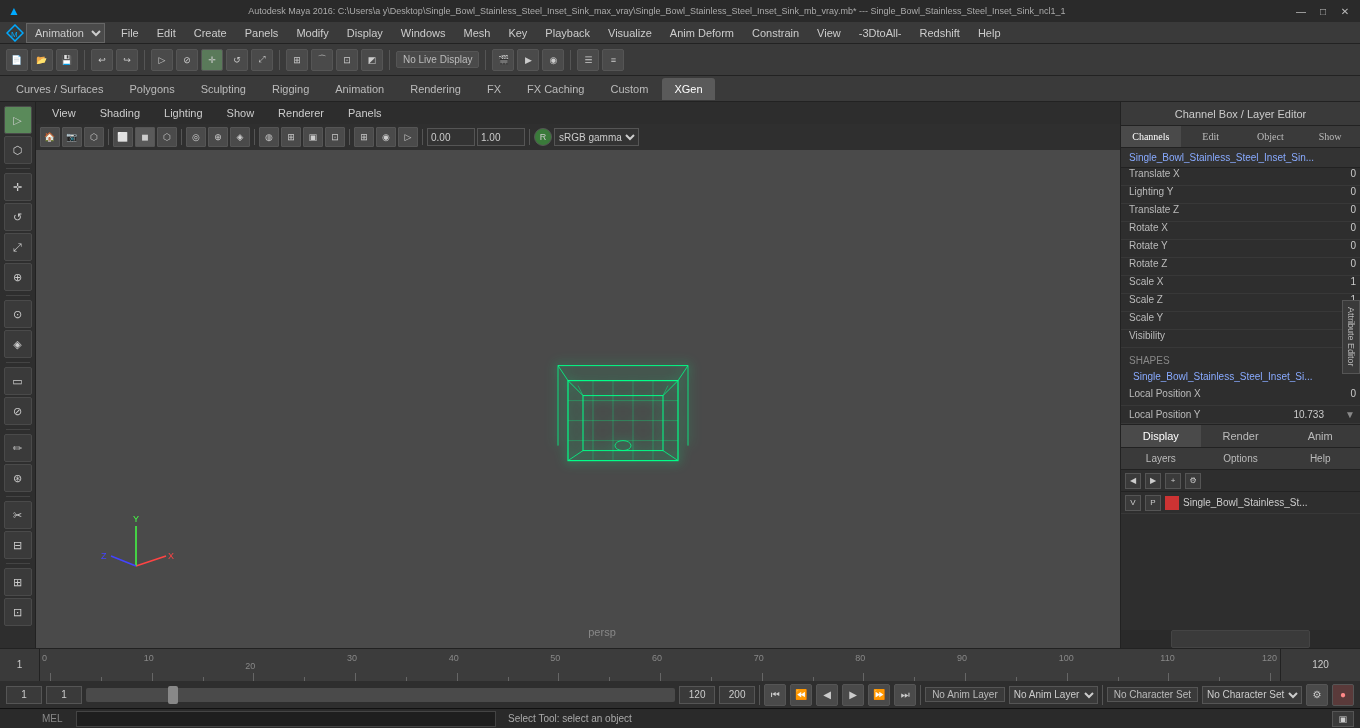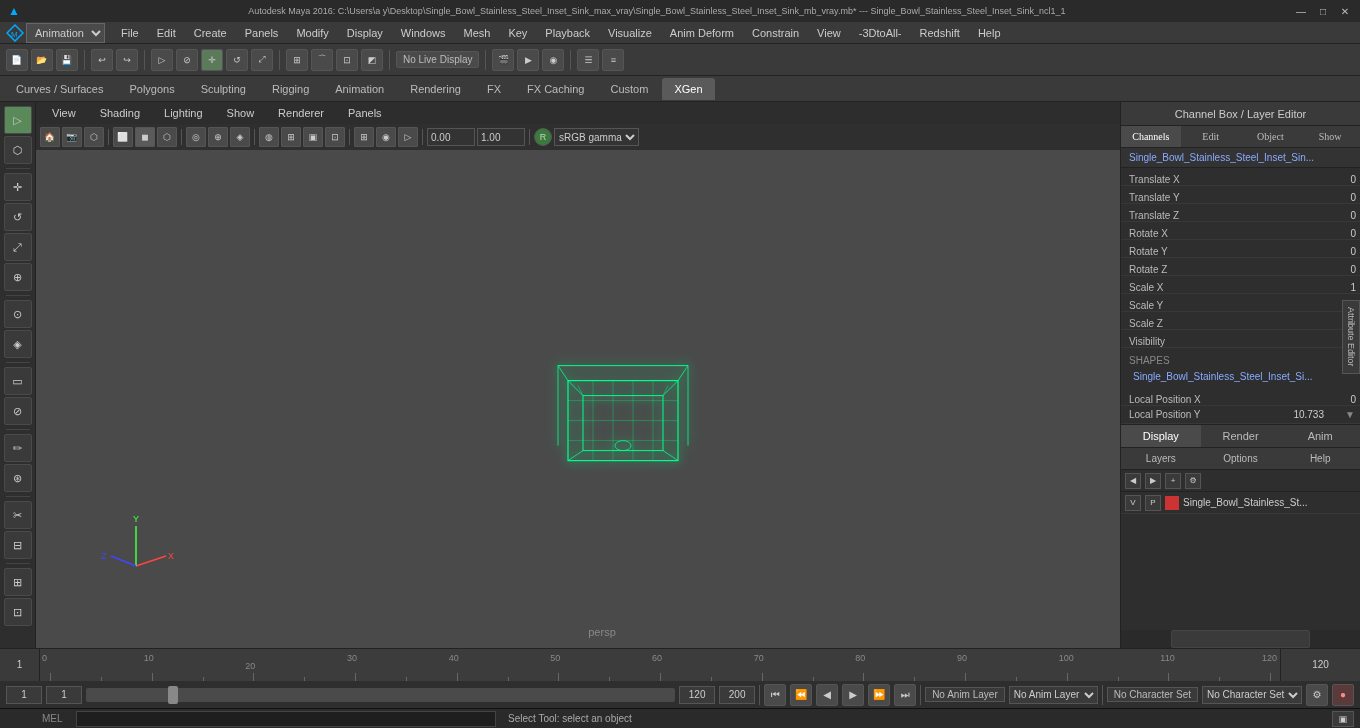--- a/index.html
+++ b/index.html
@@ -115,21 +115,21 @@
     }
     #channel-tabs { display: flex; height: 22px; background: #3a3a3a; border-bottom: 1px solid #222; }
     .ch-tab { flex: 1; display: flex; align-items: center; justify-content: center; cursor: pointer; color: #bbb; font-size: 10px; font-family: Liberation Serif, serif; }
     .ch-tab.active { background: #4a4a4a; color: #fff; }
 
     #object-name {
       padding: 4px 8px; color: #88aaff; font-size: 10px; background: #333; border-bottom: 1px solid #222;
     }
 
     .ch-row {
-      display: flex; align-items: flex-end; height: 18px; padding: 0 4px;
+      display: flex; align-items: flex-start; height: 18px; padding: 0 4px;
       border-bottom: 1px solid #383838;
     }
     .ch-label { flex: 1; color: #bbb; font-size: 10px; padding-left: 4px; }
     .ch-value { width: 50px; text-align: right; color: #ccc; font-size: 10px; }
 
     #shapes-section { padding: 4px 8px; background: #2e2e2e; }
     .section-title { color: #888; font-size: 10px; padding: 3px 0; text-transform: uppercase; }
     .shapes-item { color: #88aaff; font-size: 10px; padding: 2px 4px; }
 
     #display-tabs { display: flex; height: 24px; background: #3a3a3a; border-top: 1px solid #222; border-bottom: 1px solid #222; }
@@ -402,21 +402,21 @@
     </div>
 
     <div id="object-name">Single_Bowl_Stainless_Steel_Inset_Sin...</div>
 
     <div>
       <div class="ch-row">
         <span class="ch-label">Translate X</span>
         <span class="ch-value">0</span>
       </div>
       <div class="ch-row">
-        <span class="ch-label">Translate Y</span>
+        <span class="ch-label">Lighting Y</span>
         <span class="ch-value">0</span>
       </div>
       <div class="ch-row">
         <span class="ch-label">Translate Z</span>
         <span class="ch-value">0</span>
       </div>
       <div class="ch-row">
         <span class="ch-label">Rotate X</span>
         <span class="ch-value">0</span>
       </div>
@@ -426,25 +426,25 @@
       </div>
       <div class="ch-row">
         <span class="ch-label">Rotate Z</span>
         <span class="ch-value">0</span>
       </div>
       <div class="ch-row">
         <span class="ch-label">Scale X</span>
         <span class="ch-value">1</span>
       </div>
       <div class="ch-row">
+        <span class="ch-label">Scale Z</span>
+        <span class="ch-value">1</span>
+      </div>
+      <div class="ch-row">
         <span class="ch-label">Scale Y</span>
-        <span class="ch-value">1</span>
-      </div>
-      <div class="ch-row">
-        <span class="ch-label">Scale Z</span>
         <span class="ch-value">1</span>
       </div>
       <div class="ch-row">
         <span class="ch-label">Visibility</span>
         <span class="ch-value">on</span>
       </div>
     </div>
 
     <div id="shapes-section">
       <div class="section-title">SHAPES</div>

